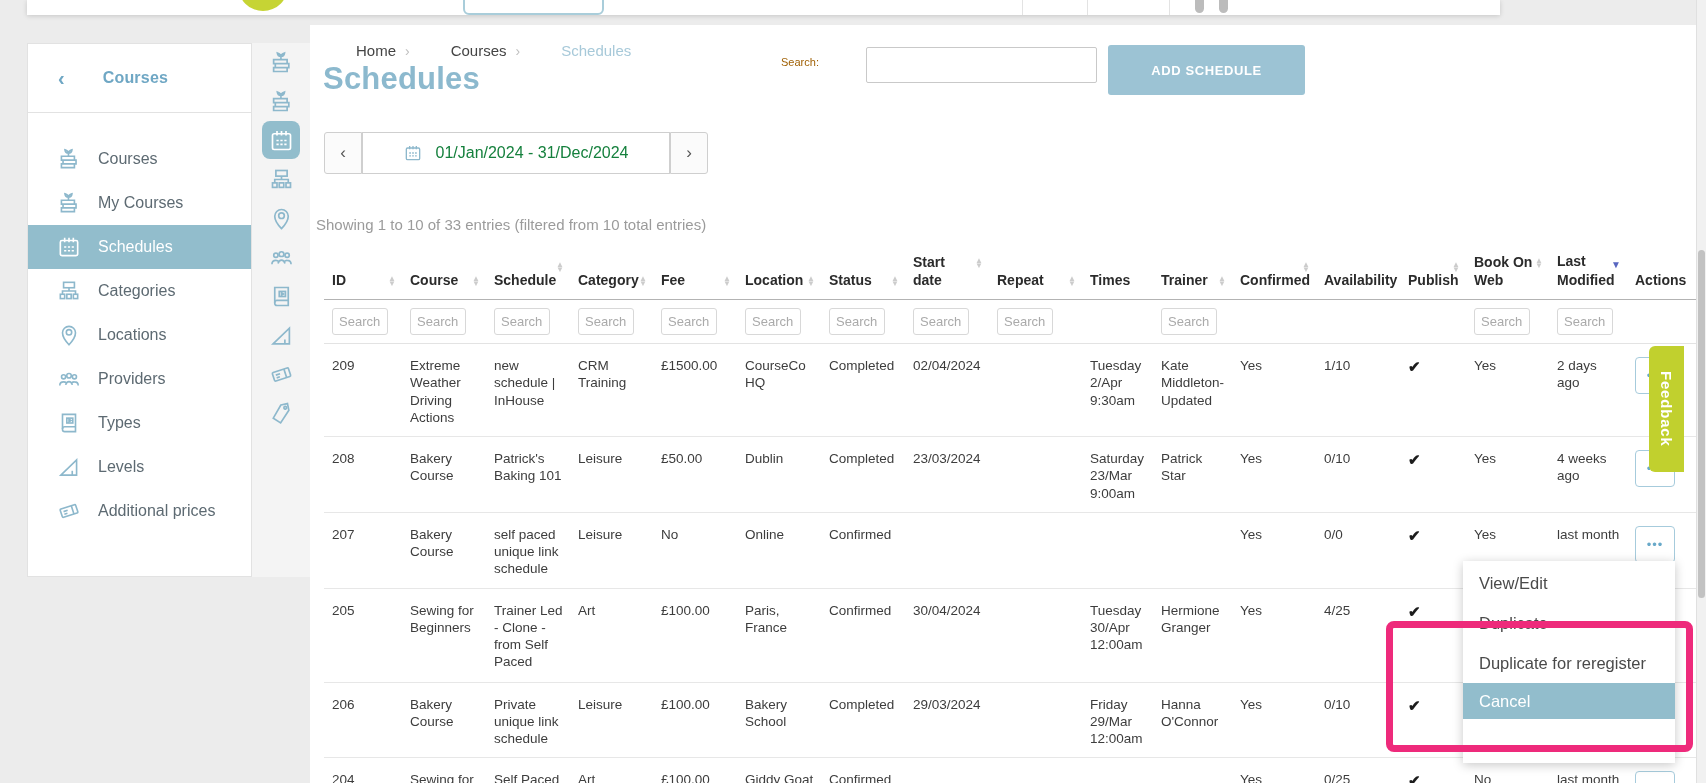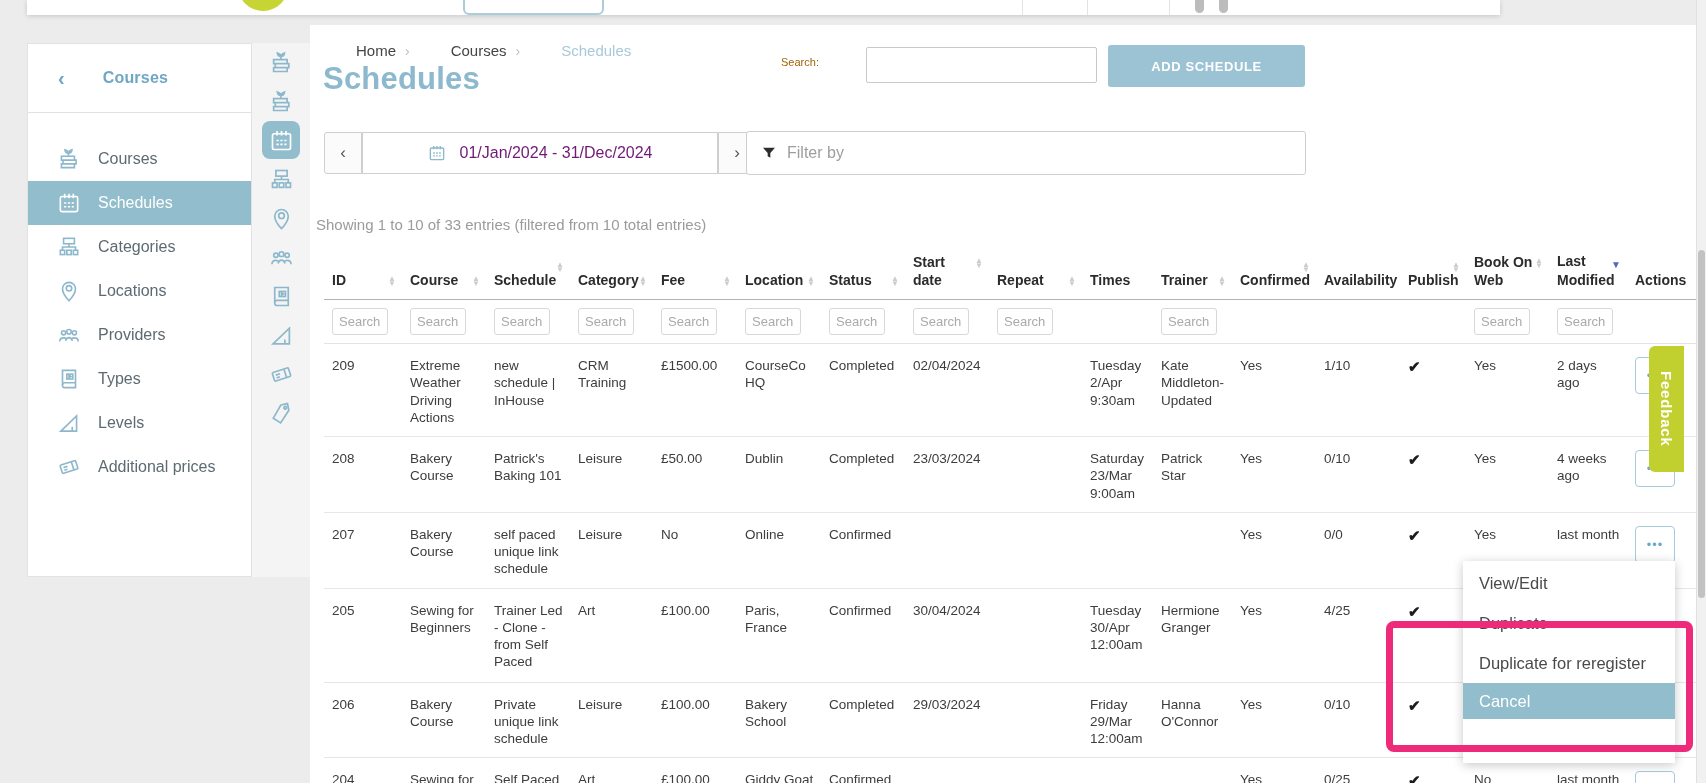--- a/index.html
+++ b/index.html
@@ -40,32 +40,32 @@
   
   .breadcrumb{position:absolute;left:14px;top:17px;font-size:15px;color:#444;}
   .breadcrumb .crumb{color:#444;cursor:pointer;margin-left:32px;}
   .breadcrumb .sep{color:#bfbfbf;margin:0 9px;font-size:14px;}
   .breadcrumb .crumb.current{color:#a7c9d9;cursor:default;}
   .page-title{position:absolute;left:13px;top:36px;font-size:31px;font-weight:bold;color:#8cb9ce;letter-spacing:.2px;}
   
   .search-label{position:absolute;left:430px;top:31px;width:120px;text-align:center;font-size:11px;color:#a16207;}
   .search-input{position:absolute;left:556px;top:22px;width:231px;height:36px;border:1px solid #c9c9c9;
     border-radius:2px;box-sizing:border-box;font-size:15px;padding:0 8px;color:#444;background:#fff;}
-  .add-btn{position:absolute;left:798px;top:20px;width:197px;height:42px;background:#9cc3d4;border:none;
+  .add-btn{position:absolute;left:798px;top:20px;width:197px;height:50px;background:#9cc3d4;border:none;
     border-radius:3px;color:#fff;font-size:13px;font-weight:bold;letter-spacing:.6px;cursor:pointer;
     font-family:"Liberation Sans",sans-serif;}
   
   .date-nav{position:absolute;left:14px;top:107px;display:flex;}
   .date-nav .nav-btn{width:38px;height:42px;border:1px solid #cfcfcf;background:#fbfbfb;box-sizing:border-box;
     display:flex;align-items:center;justify-content:center;font-size:17px;color:#555;cursor:pointer;}
   .date-nav .nav-btn.left{border-radius:3px 0 0 3px;}
   .date-nav .nav-btn.right{border-radius:0 3px 3px 0;}
-  .date-display{width:356px;height:42px;border-top:1px solid #cfcfcf;border-bottom:1px solid #cfcfcf;
+  .date-display{width:308px;height:42px;border-top:1px solid #cfcfcf;border-bottom:1px solid #cfcfcf;
     box-sizing:border-box;background:#fff;display:flex;align-items:center;justify-content:center;gap:12px;
-    font-size:16px;color:#701a75;cursor:pointer;border-left:1px solid #cfcfcf;border-right:1px solid #cfcfcf;}
+    font-size:16px;color:#15803d;cursor:pointer;border-left:1px solid #cfcfcf;border-right:1px solid #cfcfcf;}
   .cal-icon{width:20px;height:20px;color:#8db8cc;}
   .cal-icon svg{width:100%;height:100%;}
   .filter-box{position:absolute;left:436px;top:106px;width:560px;height:44px;border:1px solid #cfcfcf;
     border-radius:3px;box-sizing:border-box;background:#fff;display:flex;align-items:center;padding:0 14px;gap:10px;}
   .funnel-icon{width:16px;height:16px;flex:none;}
   .filter-placeholder{font-size:16px;color:#9e9e9e;}
   
   .summary{position:absolute;left:6px;top:191px;font-size:15px;color:#9b9b9b;}
   
   .table-wrap{position:absolute;left:14px;top:222px;width:1376px;}
@@ -134,26 +134,20 @@
           <rect x="4" y="6" width="16" height="14" rx="1.5"></rect>
           <path d="M8 3.5v4M12 3.5v4M16 3.5v4"></path>
           <path d="M7.5 12h2M11 12h2M14.5 12h2M7.5 15.5h2M11 15.5h2M14.5 15.5h2"></path>
         </svg>
       </span>
       <span>01/Jan/2024 - 31/Dec/2024</span>
     </div>
     <div class="nav-btn right">›</div>
   </div>
 
-  <div class="filter-box">
-    <svg class="funnel-icon" viewBox="0 0 24 24">
-      <path d="M3 4h18l-7 8v7l-4-2.2V12z" fill="#2d2d2d"></path>
-    </svg>
-    <span class="filter-placeholder">Filter by</span>
-  </div>
 
   <div class="summary">Showing 1 to 10 of 33 entries (filtered from 10 total entries)</div>
 
   <div class="table-wrap">
     <table>
       <colgroup id="cols">
           <col style="width: 78px;">
           <col style="width: 84px;">
           <col style="width: 84px;">
           <col style="width: 83px;">
@@ -339,20 +333,29 @@
   <div class="sidebar-list" id="sidebar-list">
       <div class="sidebar-item">
         <span class="s-icon">
           <svg viewBox="0 0 24 24" fill="none" stroke="currentColor" stroke-width="1.5">
             <path d="M5 9.5h12V13H5zM6.5 13h12v3.5h-12zM5 16.5h12V20H5z"></path>
             <path d="M11.5 9.5V6.6m0 0c0-2-1.6-2.6-3.2-3.1.2 1.9 1.3 3.1 3.2 3.1zm0 0c0-2 1.6-2.6 3.2-3.1-.2 1.9-1.3 3.1-3.2 3.1z"></path>
           </svg>
         </span>
         <span>Courses</span>
       </div>
+      <div class="sidebar-item">
+        <span class="s-icon">
+          <svg viewBox="0 0 24 24" fill="none" stroke="currentColor" stroke-width="1.5">
+            <path d="M5 9.5h12V13H5zM6.5 13h12v3.5h-12zM5 16.5h12V20H5z"></path>
+            <path d="M11.5 9.5V6.6m0 0c0-2-1.6-2.6-3.2-3.1.2 1.9 1.3 3.1 3.2 3.1zm0 0c0-2 1.6-2.6 3.2-3.1-.2 1.9-1.3 3.1-3.2 3.1z"></path>
+          </svg>
+        </span>
+        <span>My Courses</span>
+      </div>
       <div class="sidebar-item active">
         <span class="s-icon">
           <svg viewBox="0 0 24 24" fill="none" stroke="currentColor" stroke-width="1.5">
             <rect x="4" y="6" width="16" height="14" rx="1.5"></rect>
             <path d="M8 3.5v4M12 3.5v4M16 3.5v4"></path>
             <path d="M7.5 12h2M11 12h2M14.5 12h2M7.5 15.5h2M11 15.5h2M14.5 15.5h2"></path>
           </svg>
         </span>
         <span>Schedules</span>
       </div>

